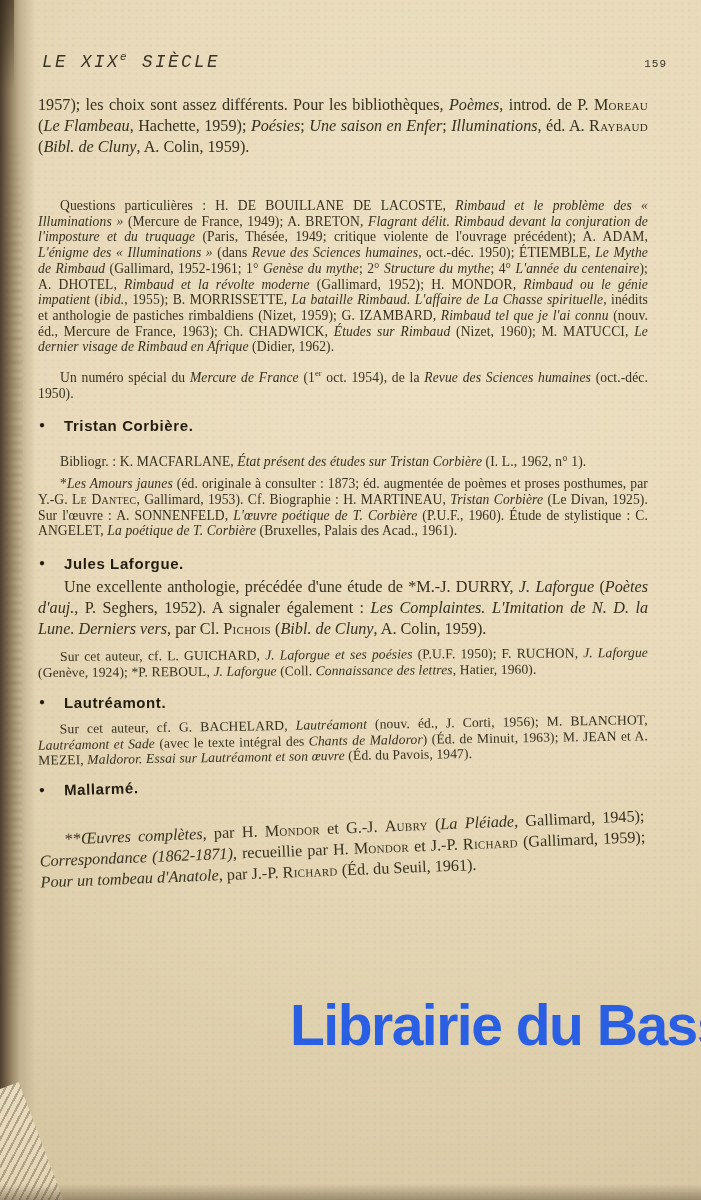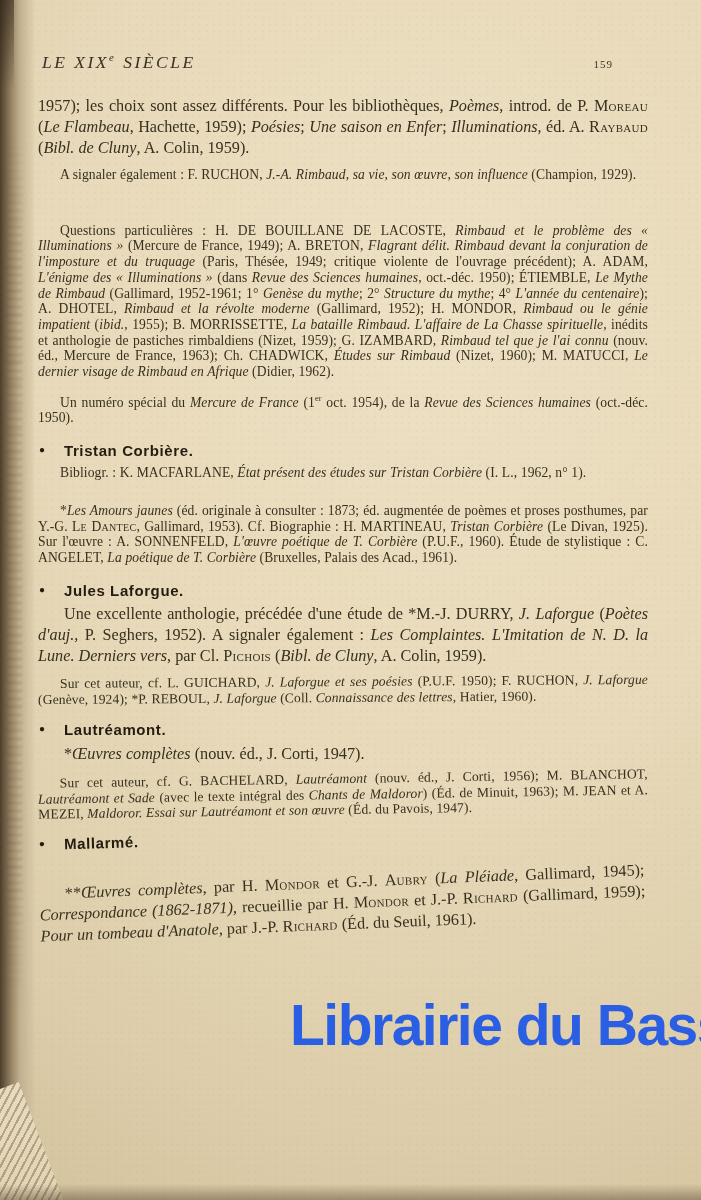--- a/index.html
+++ b/index.html
@@ -47,21 +47,22 @@
     filter:blur(.5px);
   }
   .bottom-shadow{
     position:absolute;left:0;right:0;bottom:0;height:16px;z-index:5;
     background:linear-gradient(180deg,transparent,rgba(70,55,35,.42));
   }
   
   header{
     position:relative;z-index:6;
     display:flex;justify-content:space-between;align-items:baseline;
-    margin:52px 88px 0 42px;
+    margin:52px 34px 0 42px;
+    font-family:Liberation Mono, monospace;
   }
   .running-title{
     font-style:italic;font-size:17.5px;letter-spacing:2.5px;color:#3a3226;
   }
   .page-number{font-size:11px;letter-spacing:1px;color:#3a3226;}
   
   main{
     position:relative;z-index:6;
     margin:23px 53px 0 38px;color:#37301f;
   }
@@ -83,22 +84,22 @@
   .bullet{
     width:26px;flex:0 0 26px;font-size:10px;transform:translate(1px,-1px);
   }
   .section-title{
     font-family:"Liberation Sans","DejaVu Sans",sans-serif;
     font-weight:700;font-size:15px;letter-spacing:.6px;
   }
   
   #blk-signaler{margin-top:8px;}
   #blk-numero-special{margin-top:15px;}
-  #blk-corbiere-bibliogr{margin-top:6px;}
-  #blk-corbiere-amours{margin-top:22px;}
+  #blk-corbiere-bibliogr{margin-top:20px;}
+  #blk-corbiere-amours{margin-top:6px;}
   #blk-laforgue-anthologie{margin-top:0;}
   #blk-laforgue-sur{margin-top:7px;transform:rotate(-.4deg);}
   #blk-lautreamont-oeuvres{margin-top:6px;}
   #blk-lautreamont-sur{margin-top:6px;transform:rotate(-.9deg);}
   #blk-mallarme{transform:rotate(-1.6deg);transform-origin:0 50%;margin-top:18px;}
   #blk-mallarme-oeuvres{margin-top:7px;transform:rotate(-2.3deg);transform-origin:100% 0;padding-right:4px;}
   
   .watermark{
     position:absolute;left:290px;top:992px;z-index:8;
     font-family:"Liberation Sans","DejaVu Sans",sans-serif;
@@ -109,40 +110,38 @@
 </head>
 <body>
 
 <div class="page">
   <header>
     <div class="running-title"><span>LE XIX</span><span class="sup">e</span><span> SIÈCLE</span></div>
     <div class="page-number">159</div>
   </header>
   <main id="content">
       <p class="para normal" id="blk-intro-cont"><span>1957); les choix sont assez différents. Pour les bibliothèques, </span><span class="it">Poèmes</span><span>, introd. de P. </span><span class="sc">Moreau</span><span> (</span><span class="it">Le Flambeau</span><span>, Hachette, 1959); </span><span class="it">Poésies</span><span>; </span><span class="it">Une saison en Enfer</span><span>; </span><span class="it">Illuminations</span><span>, éd. A. </span><span class="sc">Raybaud</span><span> (</span><span class="it">Bibl. de Cluny</span><span>, A. Colin, 1959).</span></p>
-      <p class="para small indent" id="blk-signaler"><span>A signaler également : F. RUCHON, </span><span class="it">J.-A. Rimbaud, sa vie, son œuvre, son influence</span><span> (Champion, 1929).</span></p>
       <p class="para small indent" id="blk-questions"><span>Questions particulières : H. DE BOUILLANE DE LACOSTE, </span><span class="it">Rimbaud et le problème des « Illuminations »</span><span> (Mercure de France, 1949); A. BRETON, </span><span class="it">Flagrant délit. Rimbaud devant la conjuration de l'imposture et du truquage</span><span> (Paris, Thésée, 1949; critique violente de l'ouvrage précédent); A. ADAM, </span><span class="it">L'énigme des « Illuminations »</span><span> (dans </span><span class="it">Revue des Sciences humaines</span><span>, oct.-déc. 1950); ÉTIEMBLE, </span><span class="it">Le Mythe de Rimbaud</span><span> (Gallimard, 1952-1961; 1° </span><span class="it">Genèse du mythe</span><span>; 2° </span><span class="it">Structure du mythe</span><span>; 4° </span><span class="it">L'année du centenaire</span><span>); A. DHOTEL, </span><span class="it">Rimbaud et la révolte moderne</span><span> (Gallimard, 1952); H. MONDOR, </span><span class="it">Rimbaud ou le génie impatient</span><span> (</span><span class="it">ibid.</span><span>, 1955); B. MORRISSETTE, </span><span class="it">La bataille Rimbaud. L'affaire de La Chasse spirituelle</span><span>, inédits et anthologie de pastiches rimbaldiens (Nizet, 1959); G. IZAMBARD, </span><span class="it">Rimbaud tel que je l'ai connu</span><span> (nouv. éd., Mercure de France, 1963); Ch. CHADWICK, </span><span class="it">Études sur Rimbaud</span><span> (Nizet, 1960); M. MATUCCI, </span><span class="it">Le dernier visage de Rimbaud en Afrique</span><span> (Didier, 1962).</span></p>
       <p class="para small indent" id="blk-numero-special"><span>Un numéro spécial du </span><span class="it">Mercure de France</span><span> (1</span><span class="sup">er</span><span> oct. 1954), de la </span><span class="it">Revue des Sciences humaines</span><span> (oct.-déc. 1950).</span></p>
       <div class="section-head" id="blk-tristan-corbiere">
         <span class="bullet">●</span>
         <span class="section-title">Tristan Corbière.</span>
       </div>
       <p class="para small indent" id="blk-corbiere-bibliogr"><span>Bibliogr. : K. MACFARLANE, </span><span class="it">État présent des études sur Tristan Corbière</span><span> (I. L., 1962, n° 1).</span></p>
       <p class="para small indent" id="blk-corbiere-amours"><span>*</span><span class="it">Les Amours jaunes</span><span> (éd. originale à consulter : 1873; éd. augmentée de poèmes et proses posthumes, par Y.-G. </span><span class="sc">Le Dantec</span><span>, Gallimard, 1953). Cf. Biographie : H. MARTINEAU, </span><span class="it">Tristan Corbière</span><span> (Le Divan, 1925). Sur l'œuvre : A. SONNENFELD, </span><span class="it">L'œuvre poétique de T. Corbière</span><span> (P.U.F., 1960). Étude de stylistique : C. ANGELET, </span><span class="it">La poétique de T. Corbière</span><span> (Bruxelles, Palais des Acad., 1961).</span></p>
       <div class="section-head" id="blk-jules-laforgue">
         <span class="bullet">●</span>
         <span class="section-title">Jules Laforgue.</span>
       </div>
       <p class="para normal indent" id="blk-laforgue-anthologie"><span>Une excellente anthologie, précédée d'une étude de *M.-J. DURRY, </span><span class="it">J. Laforgue</span><span> (</span><span class="it">Poètes d'auj.</span><span>, P. Seghers, 1952). A signaler également : </span><span class="it">Les Complaintes. L'Imitation de N. D. la Lune. Derniers vers</span><span>, par Cl. </span><span class="sc">Pichois</span><span> (</span><span class="it">Bibl. de Cluny</span><span>, A. Colin, 1959).</span></p>
       <p class="para small indent" id="blk-laforgue-sur"><span>Sur cet auteur, cf. L. GUICHARD, </span><span class="it">J. Laforgue et ses poésies</span><span> (P.U.F. 1950); F. RUCHON, </span><span class="it">J. Laforgue</span><span> (Genève, 1924); *P. REBOUL, </span><span class="it">J. Laforgue</span><span> (Coll. </span><span class="it">Connaissance des lettres</span><span>, Hatier, 1960).</span></p>
       <div class="section-head" id="blk-lautreamont">
         <span class="bullet">●</span>
         <span class="section-title">Lautréamont.</span>
       </div>
-      <p class="para normal indent" id="blk-lautreamont-oeuvres"><span>*</span><span class="it">Œuvres complètes</span><span> (nouv. éd., J. Corti, 1947).</span></p>
       <p class="para small indent" id="blk-lautreamont-sur"><span>Sur cet auteur, cf. G. BACHELARD, </span><span class="it">Lautréamont</span><span> (nouv. éd., J. Corti, 1956); M. BLANCHOT, </span><span class="it">Lautréamont et Sade</span><span> (avec le texte intégral des </span><span class="it">Chants de Maldoror</span><span>) (Éd. de Minuit, 1963); M. JEAN et A. MEZEI, </span><span class="it">Maldoror. Essai sur Lautréamont et son œuvre</span><span> (Éd. du Pavois, 1947).</span></p>
       <div class="section-head" id="blk-mallarme">
         <span class="bullet">●</span>
         <span class="section-title">Mallarmé.</span>
       </div>
       <p class="para normal indent" id="blk-mallarme-oeuvres"><span>**</span><span class="it">Œuvres complètes</span><span>, par H. </span><span class="sc">Mondor</span><span> et G.-J. </span><span class="sc">Aubry</span><span> (</span><span class="it">La Pléiade</span><span>, Gallimard, 1945); </span><span class="it">Correspondance (1862-1871)</span><span>, recueillie par H. </span><span class="sc">Mondor</span><span> et J.-P. </span><span class="sc">Richard</span><span> (Gallimard, 1959); </span><span class="it">Pour un tombeau d'Anatole</span><span>, par J.-P. </span><span class="sc">Richard</span><span> (Éd. du Seuil, 1961).</span></p>
     </main>
 </div>
 
 <div class="spine-edge"></div>

